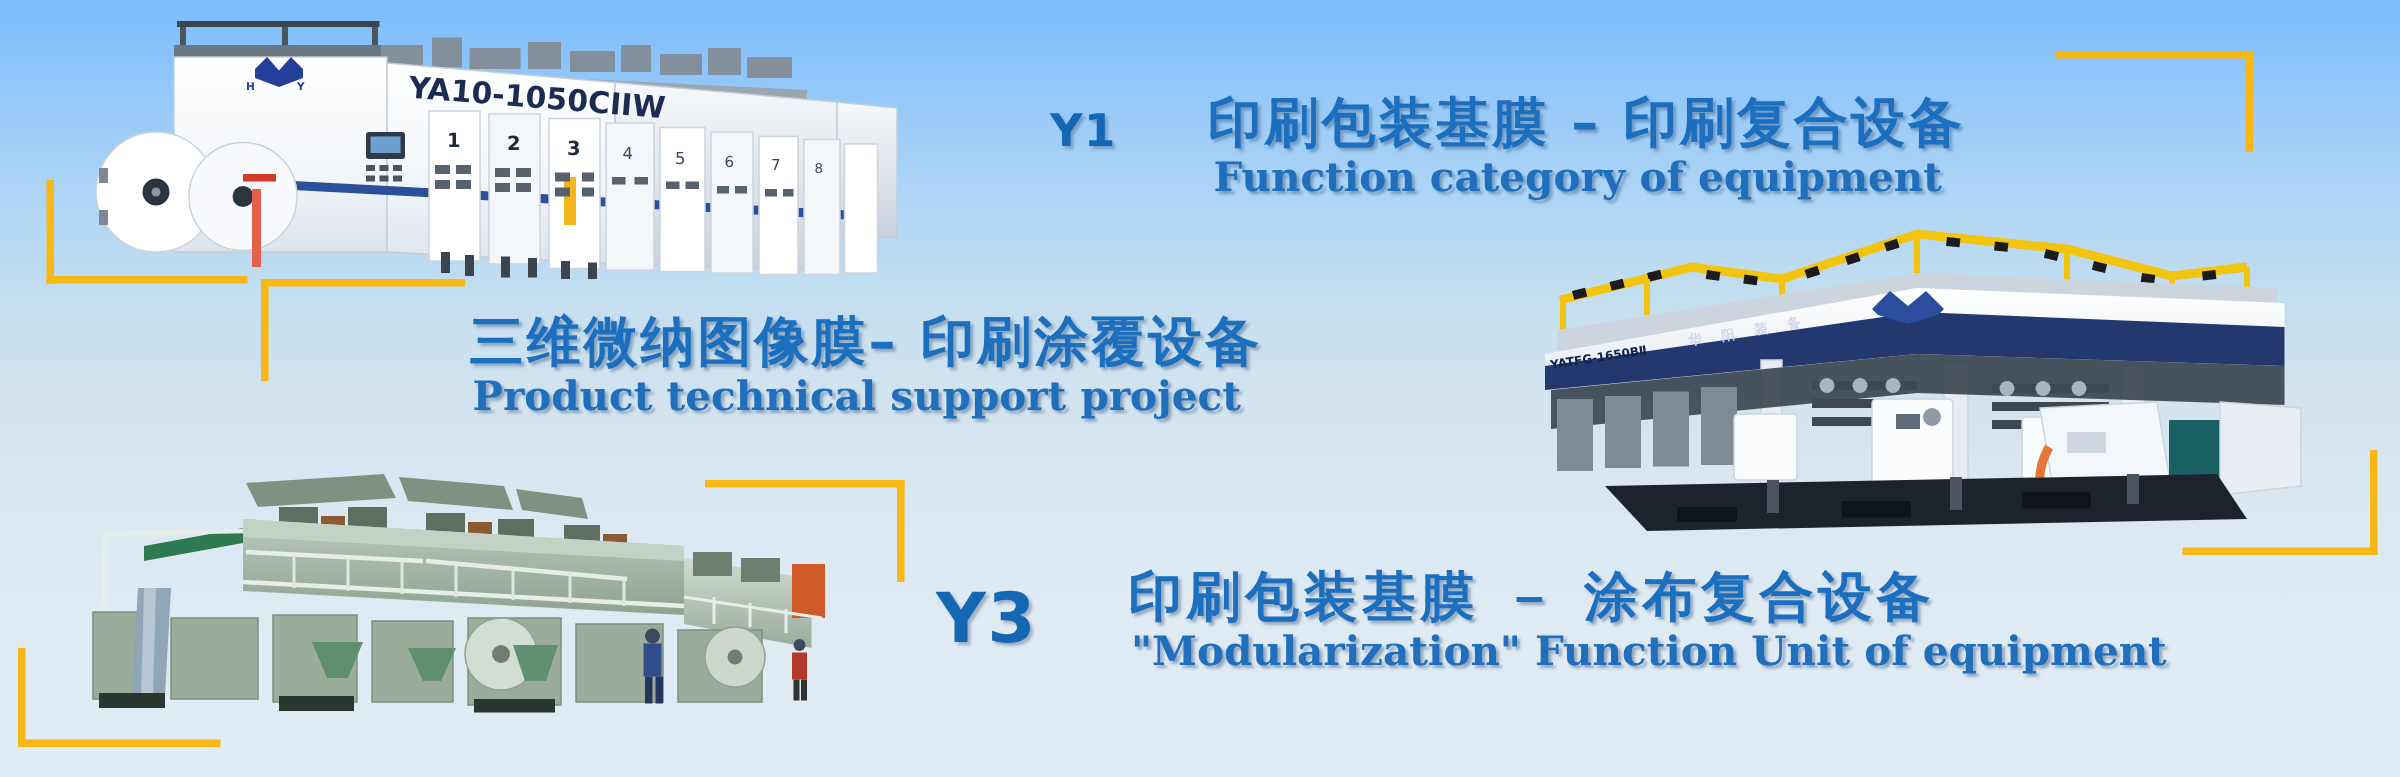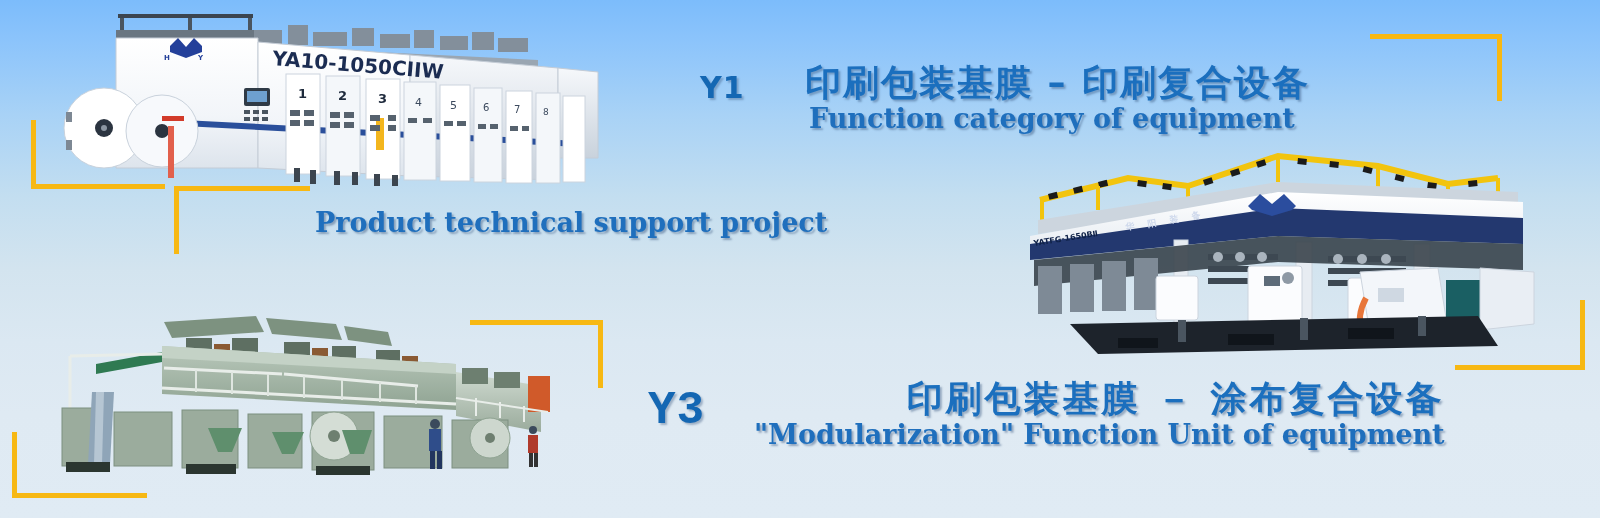--- a/index.html
+++ b/index.html
@@ -71,23 +71,23 @@
   #y1-text .cn { font-size: 36px; line-height: 42px; }
   #y1-text .en { font-size: 27px; line-height: 30px; margin-left: 4px; }
 
   
   #y2-code { left: 208px; top: 215px; font-size: 46px; }
   #y2-text { left: 313px; top: 208px; }
   #y2-text .cn { font-size: 36px; line-height: 42px; }
   #y2-text .en { font-size: 27px; line-height: 30px; margin-left: 2px; }
 
   
-  #y3-code { left: 648px; top: 385px; font-size: 46px; font-family: Liberation Mono, monospace; }
+  #y3-code { left: 624px; top: 385px; font-size: 46px; }
   #y3-text { left: 752px; top: 378px; }
-  #y3-text .cn { font-size: 36px; line-height: 42px; letter-spacing: 3px; text-align: right; }
+  #y3-text .cn { font-size: 36px; line-height: 42px; letter-spacing: 3px; }
   #y3-text .en { font-size: 27px; line-height: 30px; margin-left: 2px; }
 </style>
 </head>
 <body>
 
 <div id="banner">
 
   <div class="machine" style="left:58px; top:8px; width:545px; height:178px;">
     <svg width="545" height="178" viewBox="0 0 545 178">
       <defs>
@@ -462,20 +462,21 @@
   <div class="br" style="left:12px; top:432px; width:5px; height:66px;"></div>
   <div class="br" style="left:12px; top:493px; width:135px; height:5px;"></div>
 
   <div class="ycode" id="y1-code">Y1</div>
   <div class="tblock" id="y1-text">
     <span class="cn">印刷包装基膜 – 印刷复合设备</span>
     <span class="en">Function category of equipment</span>
   </div>
 
   <div class="tblock" id="y2-text">
+    <span class="cn">三维微纳图像膜– 印刷涂覆设备</span>
     <span class="en">Product technical support project</span>
   </div>
 
   <div class="ycode" id="y3-code">Y3</div>
   <div class="tblock" id="y3-text">
     <span class="cn">印刷包装基膜 －  涂布复合设备</span>
     <span class="en">"Modularization" Function Unit of equipment</span>
   </div>
 
 </div>

